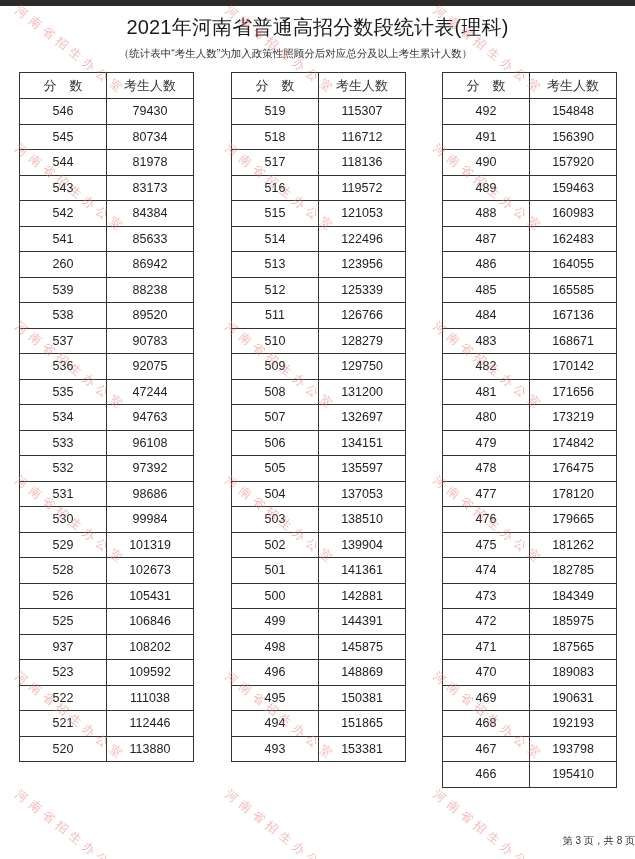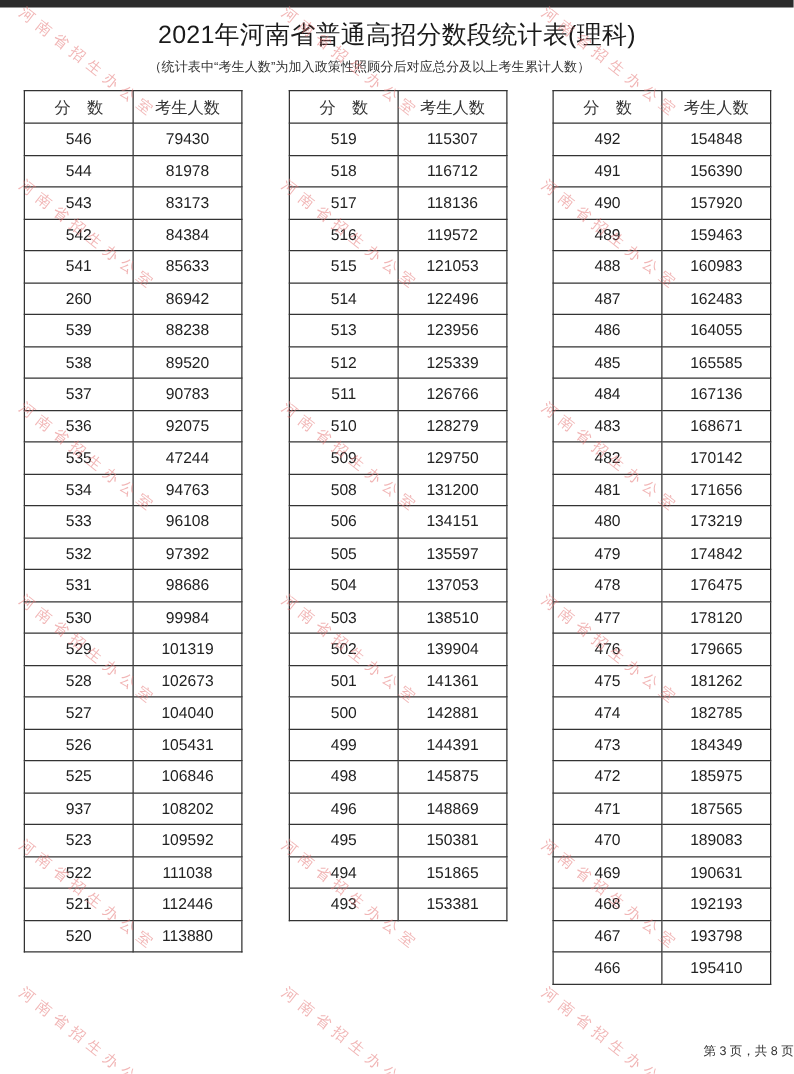--- a/index.html
+++ b/index.html
@@ -58,20 +58,24 @@
       <th>分　数</th>
       <th>考生人数</th>
     </tr>
   </thead>
   <tbody>
       <tr>
         <td>546</td>
         <td>79430</td>
       </tr>
       <tr>
+        <td>545</td>
+        <td>80734</td>
+      </tr>
+      <tr>
         <td>544</td>
         <td>81978</td>
       </tr>
       <tr>
         <td>543</td>
         <td>83173</td>
       </tr>
       <tr>
         <td>542</td>
         <td>84384</td>
@@ -124,24 +128,20 @@
         <td>530</td>
         <td>99984</td>
       </tr>
       <tr>
         <td>529</td>
         <td>101319</td>
       </tr>
       <tr>
         <td>528</td>
         <td>102673</td>
-      </tr>
-      <tr>
-        <td>527</td>
-        <td>104040</td>
       </tr>
       <tr>
         <td>526</td>
         <td>105431</td>
       </tr>
       <tr>
         <td>525</td>
         <td>106846</td>
       </tr>
       <tr>
@@ -219,20 +219,24 @@
         <td>510</td>
         <td>128279</td>
       </tr>
       <tr>
         <td>509</td>
         <td>129750</td>
       </tr>
       <tr>
         <td>508</td>
         <td>131200</td>
+      </tr>
+      <tr>
+        <td>507</td>
+        <td>132697</td>
       </tr>
       <tr>
         <td>506</td>
         <td>134151</td>
       </tr>
       <tr>
         <td>505</td>
         <td>135597</td>
       </tr>
       <tr>

